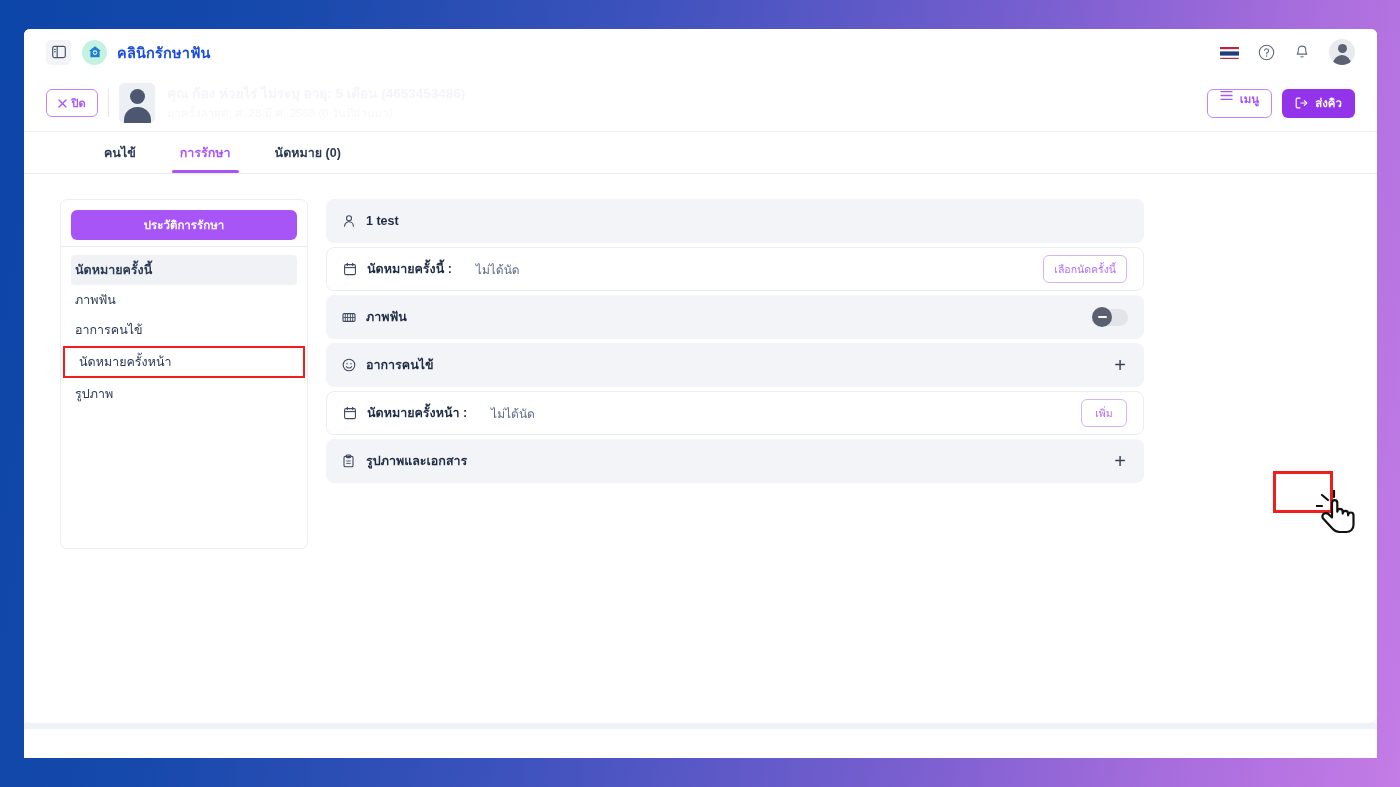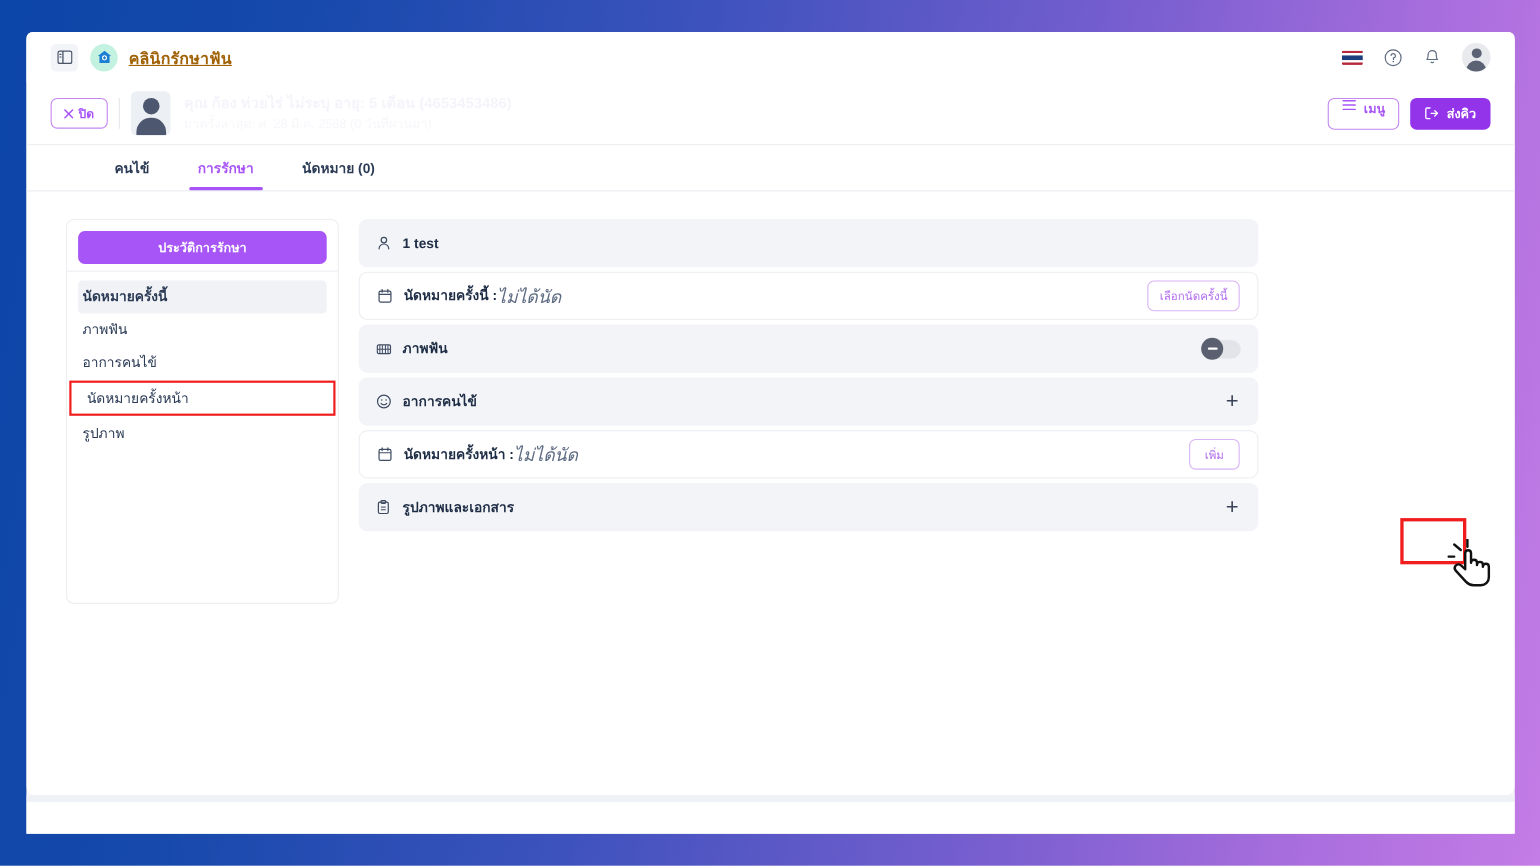--- a/index.html
+++ b/index.html
@@ -59,23 +59,22 @@
     cursor: pointer;
   }
   .clinic-logo {
     width: 25px; height: 25px; border-radius: 50%;
     background: #c4f2e0;
     display: flex; align-items: center; justify-content: center;
     margin-left: 11px;
   }
   .clinic-title {
     margin-left: 10px;
-    font-size: 14.5px; font-weight: bold; color: #a16207;
+    font-size: 14.5px; font-weight: bold; color: #1d4ed8;
     letter-spacing: .2px;
-    text-decoration: underline;
   }
   .topbar-right {
     margin-left: auto;
     display: flex; align-items: center; gap: 19px;
   }
   .flag-icon { width: 19px; height: 13px; border-radius: 1px; overflow: hidden; display:block; cursor:pointer; }
   .ic-btn { cursor: pointer; display: flex; align-items: center; }
   .avatar-top {
     width: 26px; height: 26px; border-radius: 50%;
     background: #e8eaee; overflow: hidden; position: relative;
@@ -195,21 +194,21 @@
     height: 44px;
     border-radius: 8px;
     display: flex; align-items: center;
     padding: 0 16px 0 14px;
     position: relative;
   }
   .row-card.grey { background: #f3f4f7; }
   .row-card.white { background: #fff; border: 1px solid #eceef2; }
   .row-icon { width: 17px; display: flex; align-items: center; justify-content: center; margin-right: 9px; }
   .row-label { font-size: 12.5px; font-weight: bold; color: #1e2d45; }
-  .row-value { font-size: 16px; color: #5d6b82; margin-left: 0; font-style: italic; }
+  .row-value { font-size: 12px; color: #5d6b82; margin-left: 24px; }
   .row-right { margin-left: auto; display: flex; align-items: center; }
 
   .sel-btn {
     height: 28px; padding: 0 10px;
     border: 1px solid #d9b4f5; border-radius: 6px; background: #fff;
     color: #b36ef0; font-size: 10.5px; cursor: pointer;
   }
   .add-btn {
     height: 28px; width: 46px;
     border: 1px solid #d9b4f5; border-radius: 6px; background: #fff;

